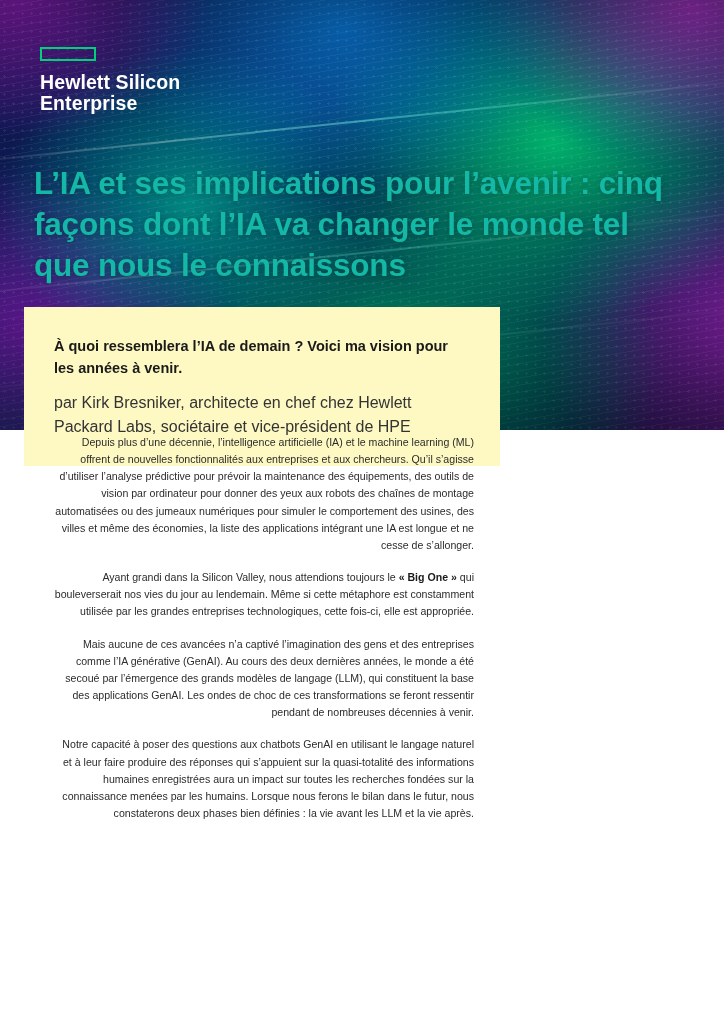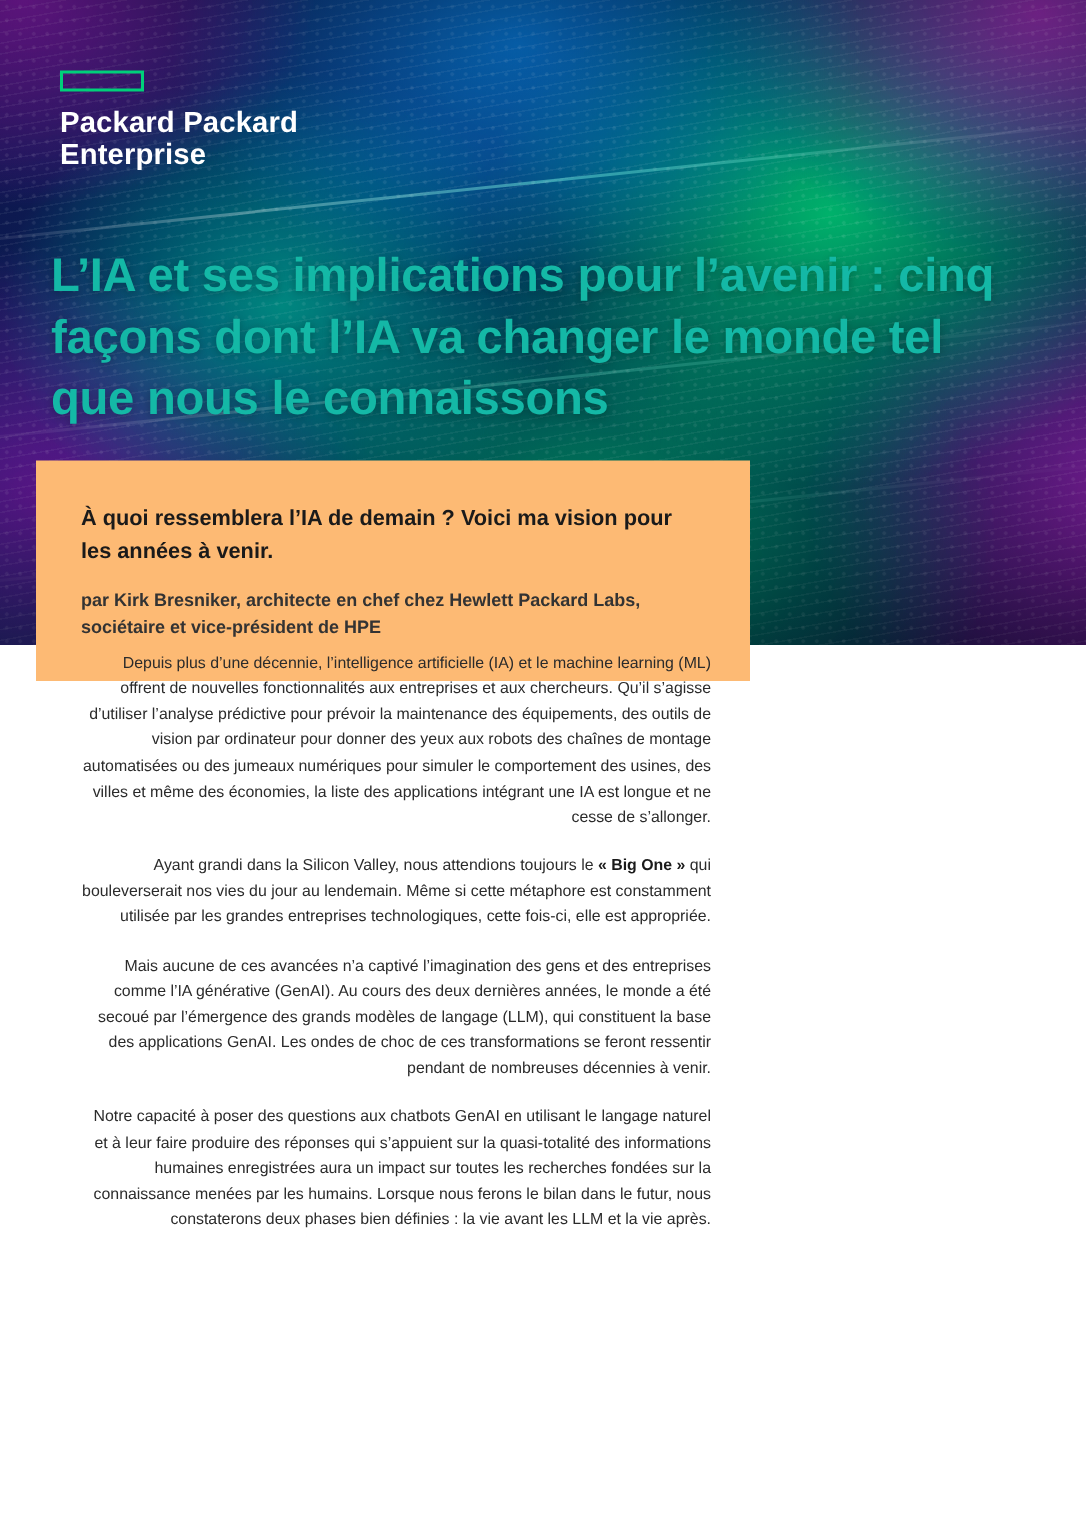--- a/index.html
+++ b/index.html
@@ -124,35 +124,35 @@
     letter-spacing: -0.2px;
     text-shadow: 0 1px 6px rgba(0,0,0,.25);
   }
 
   
   .card {
     position: absolute;
     left: 24px;
     top: 307px;
     width: 476px;
-    background: #fdba74;
+    background: #fef9c3;
     padding: 28px 30px 26px 30px;
     box-sizing: border-box;
   }
   .card-heading {
     color: #1a1a1a;
     font-size: 14.5px;
     font-weight: 700;
     line-height: 1.52;
     margin: 0 0 12px 0;
   }
   .card-byline {
     color: #333333;
-    font-size: 12px;
-    font-weight: 700;
+    font-size: 16px;
+    font-weight: 400;
     line-height: 1.52;
     margin: 0;
   }
 
   
   .body {
     position: absolute;
     left: 54px;
     top: 434px;
     width: 420px;
@@ -176,21 +176,21 @@
     <div class="hero-bg"></div>
     <div class="hero-lines"></div>
     <div class="hero-dots"></div>
     <div class="hero-streak" style="top:120px;"></div>
     <div class="hero-streak" style="top:252px;opacity:.6;"></div>
     <div class="hero-streak" style="top:348px;opacity:.45;"></div>
     <div class="hero-vignette"></div>
 
     <div class="logo">
       <div class="logo-mark"></div>
-      <div class="logo-line1">Packard Packard</div>
+      <div class="logo-line1">Hewlett Silicon</div>
       <div class="logo-line2">Enterprise</div>
     </div>
 
     <h1 class="hero-title">L’IA et ses implications pour l’avenir : cinq façons dont l’IA va changer le monde tel que nous le connaissons</h1>
   </div>
 
   <div class="card">
     <div class="card-heading">À quoi ressemblera l’IA de demain ? Voici ma vision pour les années à venir.</div>
     <div class="card-byline">par Kirk Bresniker, architecte en chef chez Hewlett Packard Labs, sociétaire et vice-président de HPE</div>
   </div>

